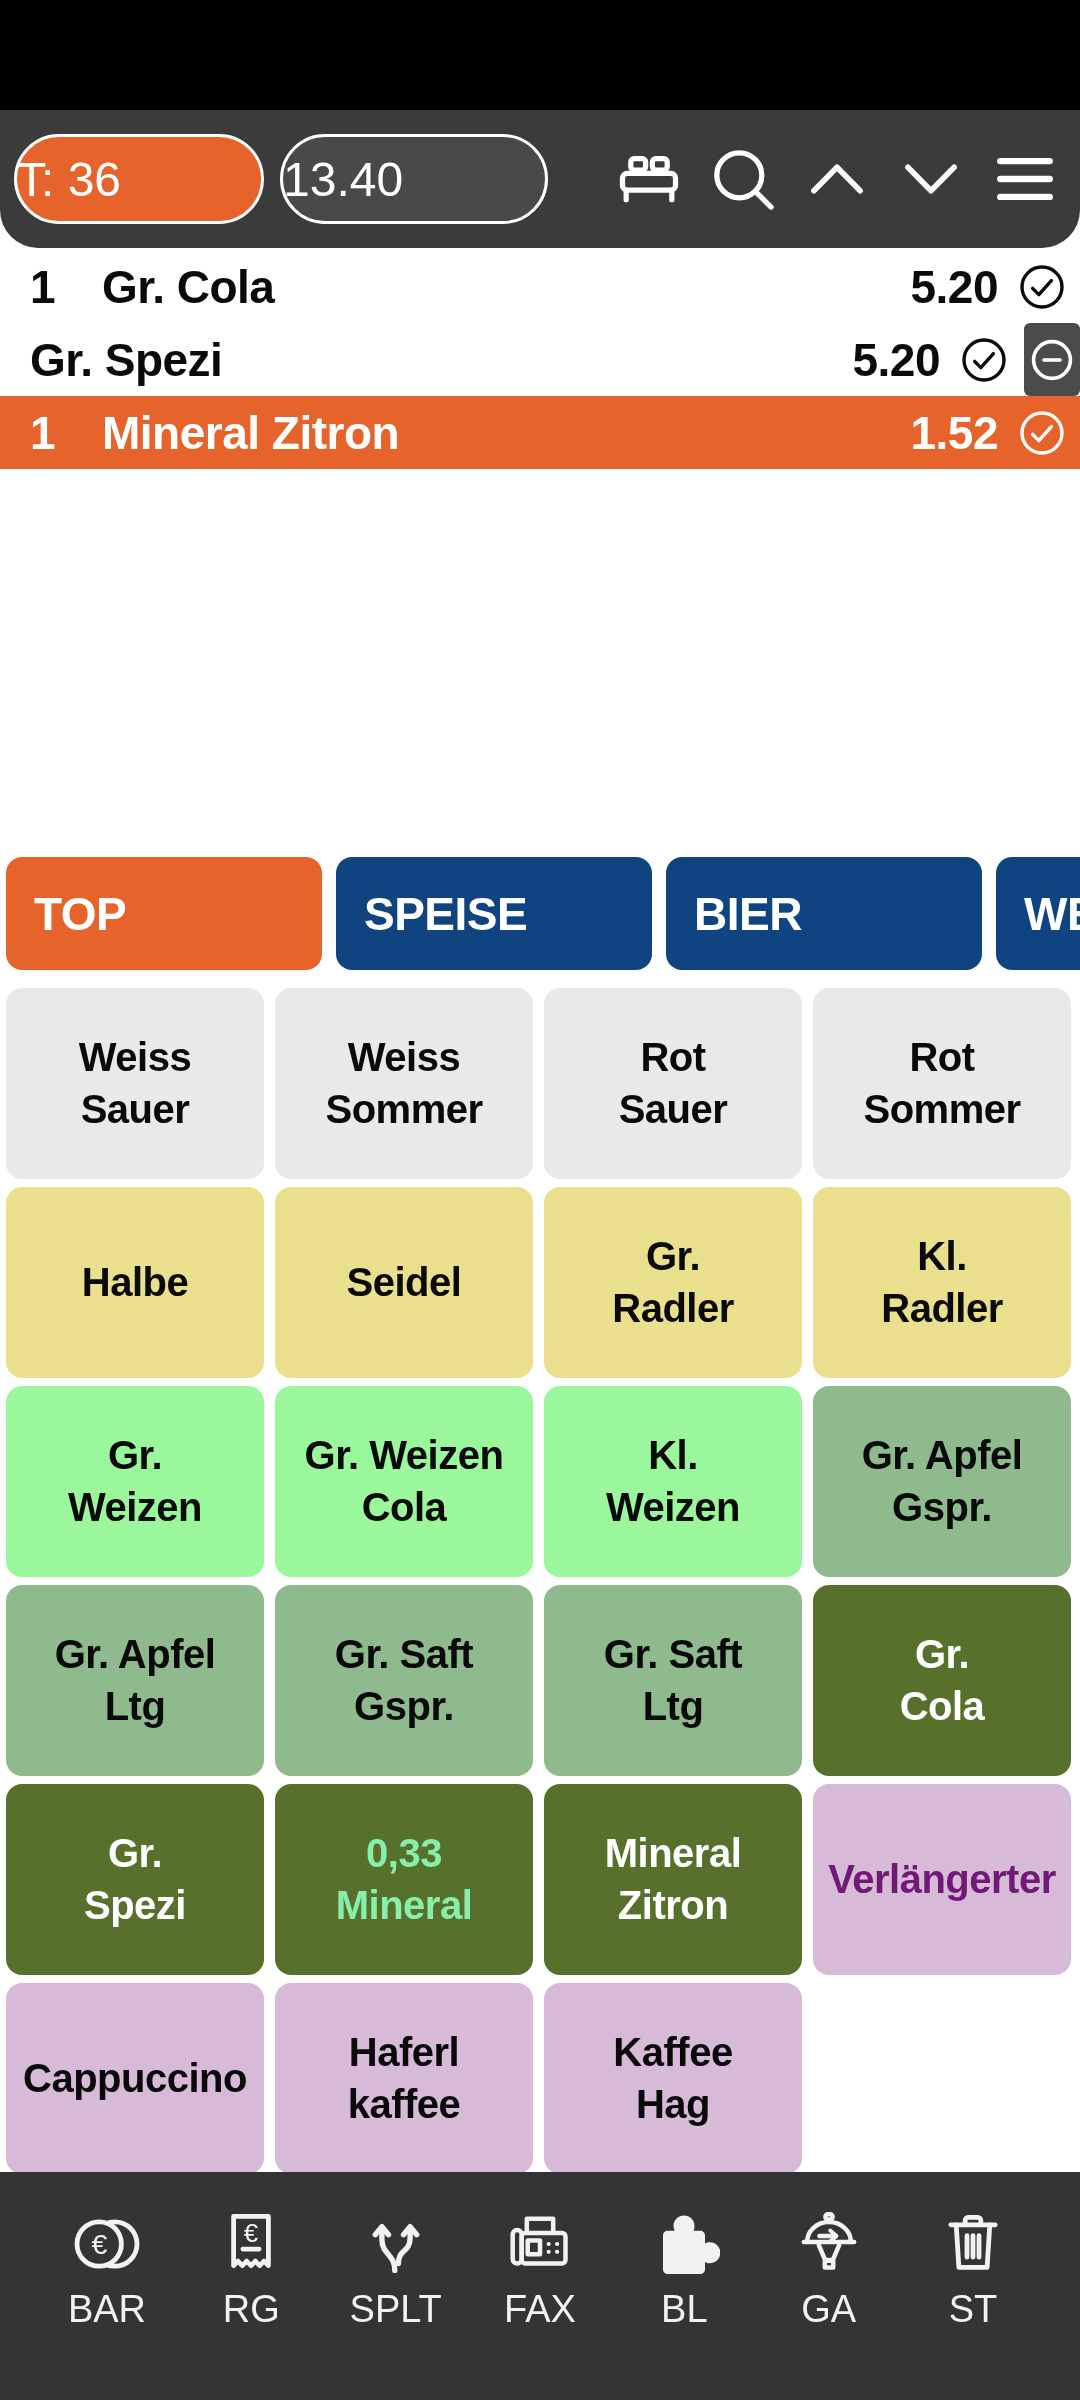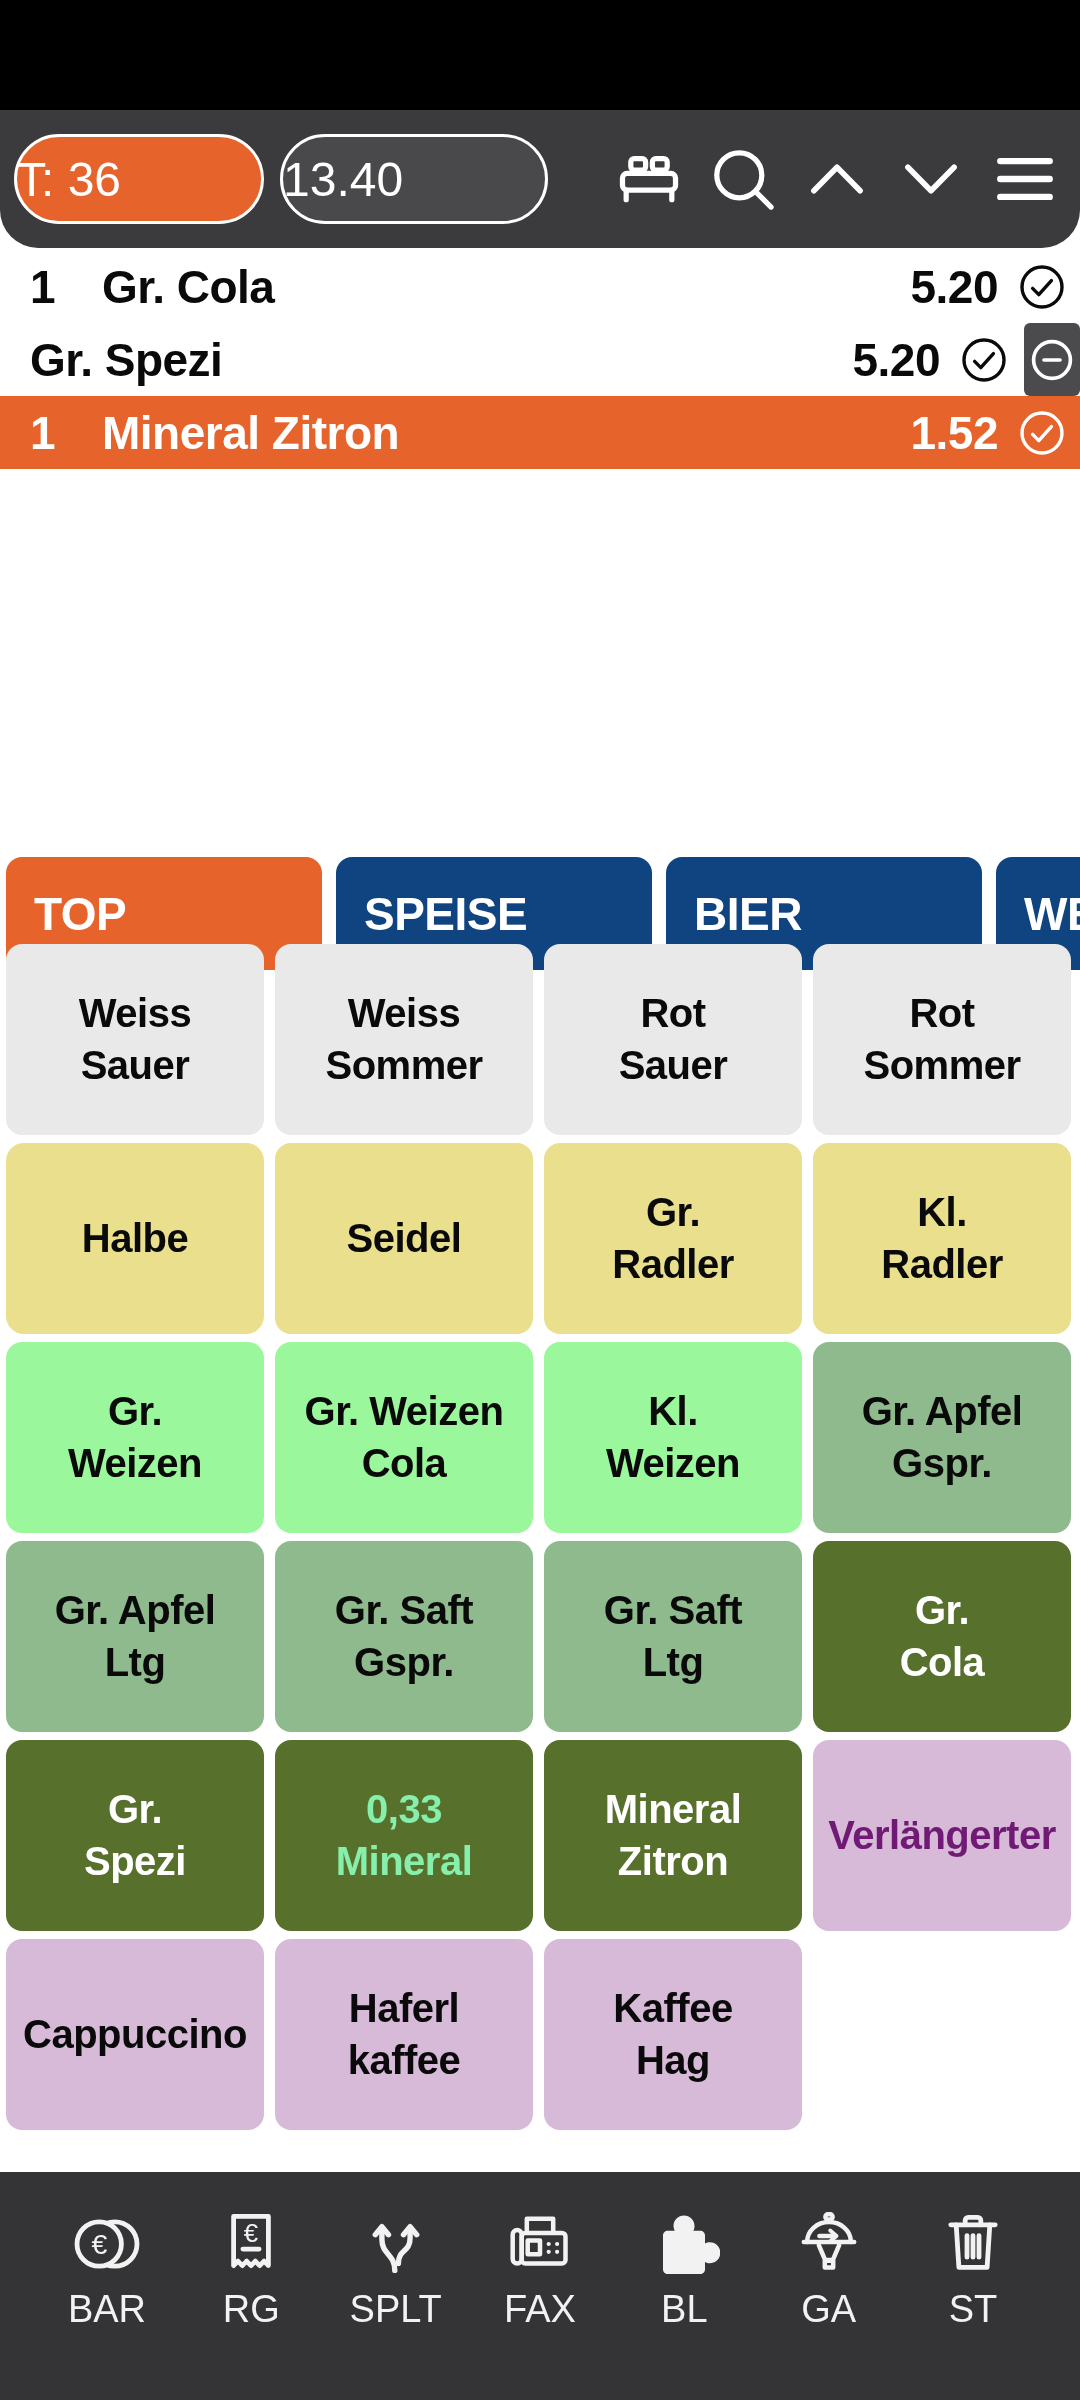--- a/index.html
+++ b/index.html
@@ -51,21 +51,21 @@
   .tabs{position:absolute;left:6px;top:857px;width:1200px;display:flex;gap:14px;}
   .tab{
     width:316px;height:113px;flex:none;border-radius:16px;
     background:#104480;color:#fff;
     display:flex;align-items:center;box-sizing:border-box;padding-left:28px;
     font-size:46px;font-weight:700;letter-spacing:-0.5px;
   }
   .tab.active{background:#e7632c;}
   
   .grid{
-    position:absolute;left:6px;top:944px;
+    position:absolute;left:6px;top:988px;
     display:grid;grid-template-columns:repeat(4,258px);
     column-gap:11px;row-gap:8px;
   }
   .pbtn{
     width:258px;height:191px;border-radius:16px;
     display:flex;align-items:center;justify-content:center;text-align:center;
     font-size:40px;font-weight:600;line-height:1.28;letter-spacing:-0.5px;
     padding:0 14px;box-sizing:border-box;
     white-space:pre-line;overflow-wrap:anywhere;
   }
@@ -189,21 +189,21 @@
 
 <div class="grid">
     <div class="pbtn" style="background: rgb(233, 233, 233); color: rgb(10, 10, 10);">Weiss
 Sauer</div>
     <div class="pbtn" style="background: rgb(233, 233, 233); color: rgb(10, 10, 10);">Weiss
 Sommer</div>
     <div class="pbtn" style="background: rgb(233, 233, 233); color: rgb(10, 10, 10);">Rot
 Sauer</div>
     <div class="pbtn" style="background: rgb(233, 233, 233); color: rgb(10, 10, 10);">Rot
 Sommer</div>
-    <div class="pbtn" style="background: rgb(233, 223, 141); color: rgb(10, 10, 10); border-radius: 18px;">Halbe</div>
+    <div class="pbtn" style="background: rgb(233, 223, 141); color: rgb(10, 10, 10);">Halbe</div>
     <div class="pbtn" style="background: rgb(233, 223, 141); color: rgb(10, 10, 10); text-align: center;">Seidel</div>
     <div class="pbtn" style="background: rgb(233, 223, 141); color: rgb(10, 10, 10);">Gr.
 Radler</div>
     <div class="pbtn" style="background: rgb(233, 223, 141); color: rgb(10, 10, 10);">Kl.
 Radler</div>
     <div class="pbtn" style="background: rgb(155, 247, 155); color: rgb(10, 10, 10);">Gr.
 Weizen</div>
     <div class="pbtn" style="background: rgb(155, 247, 155); color: rgb(10, 10, 10);">Gr. Weizen
 Cola</div>
     <div class="pbtn" style="background: rgb(155, 247, 155); color: rgb(10, 10, 10);">Kl.

